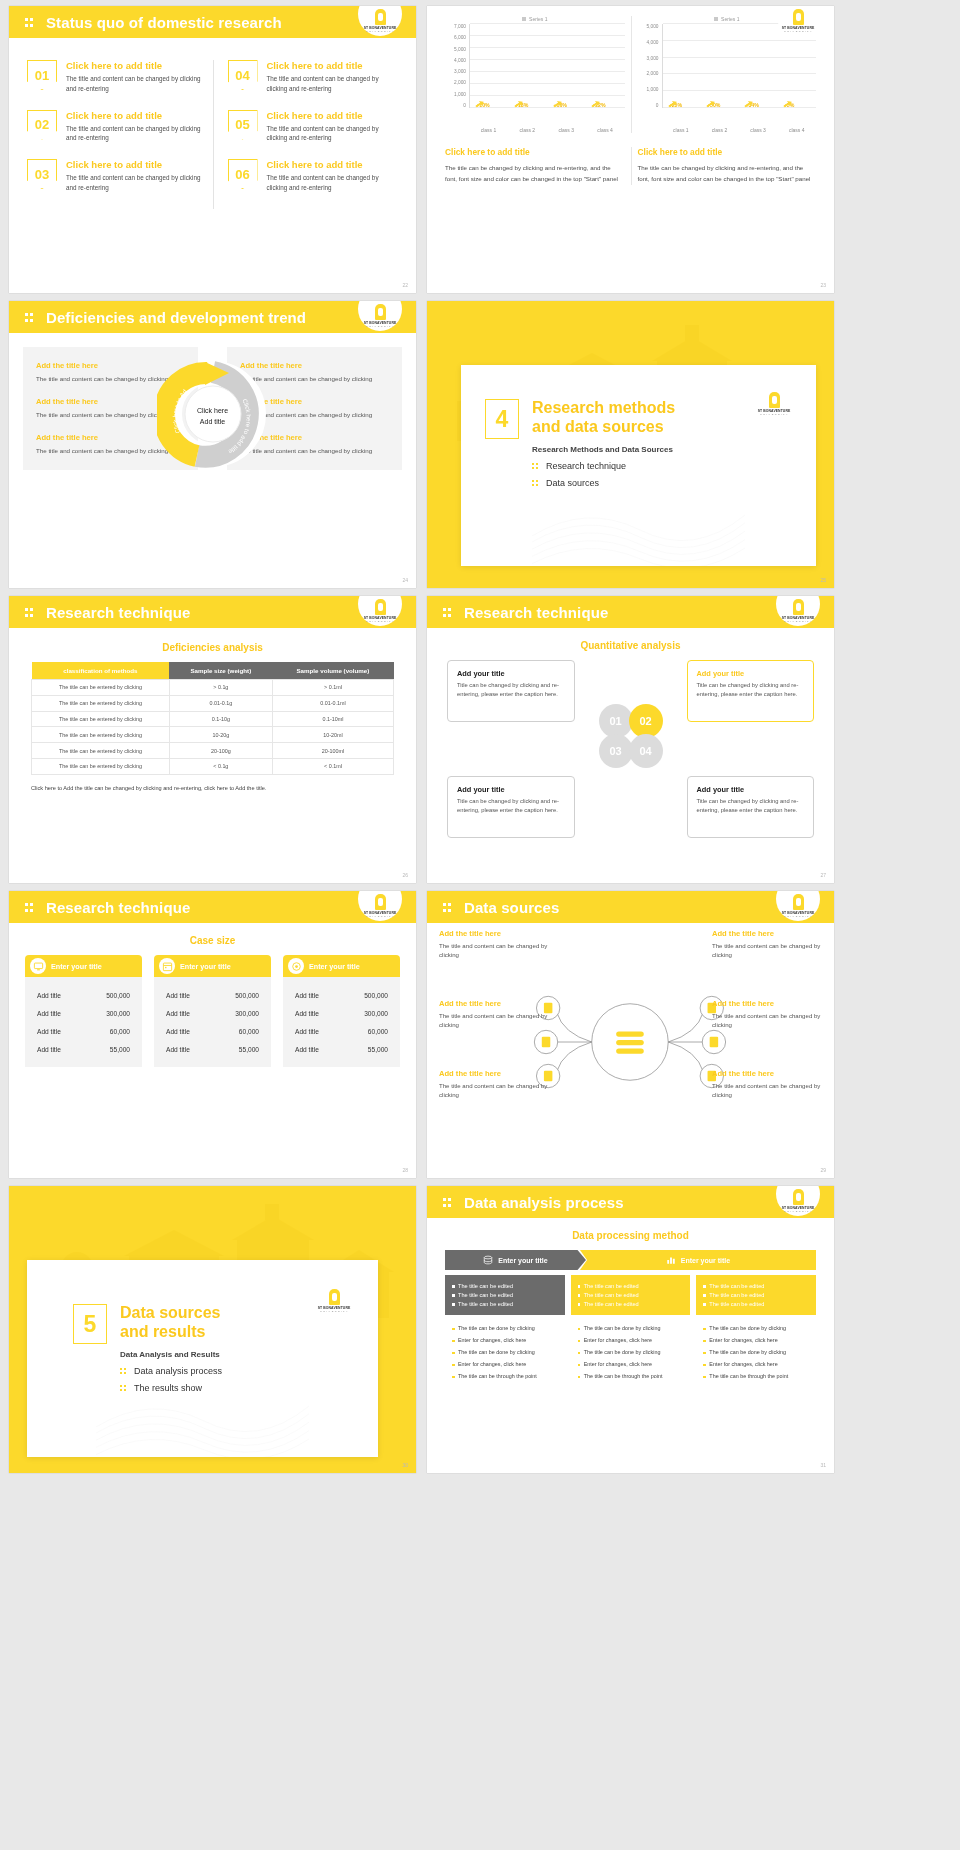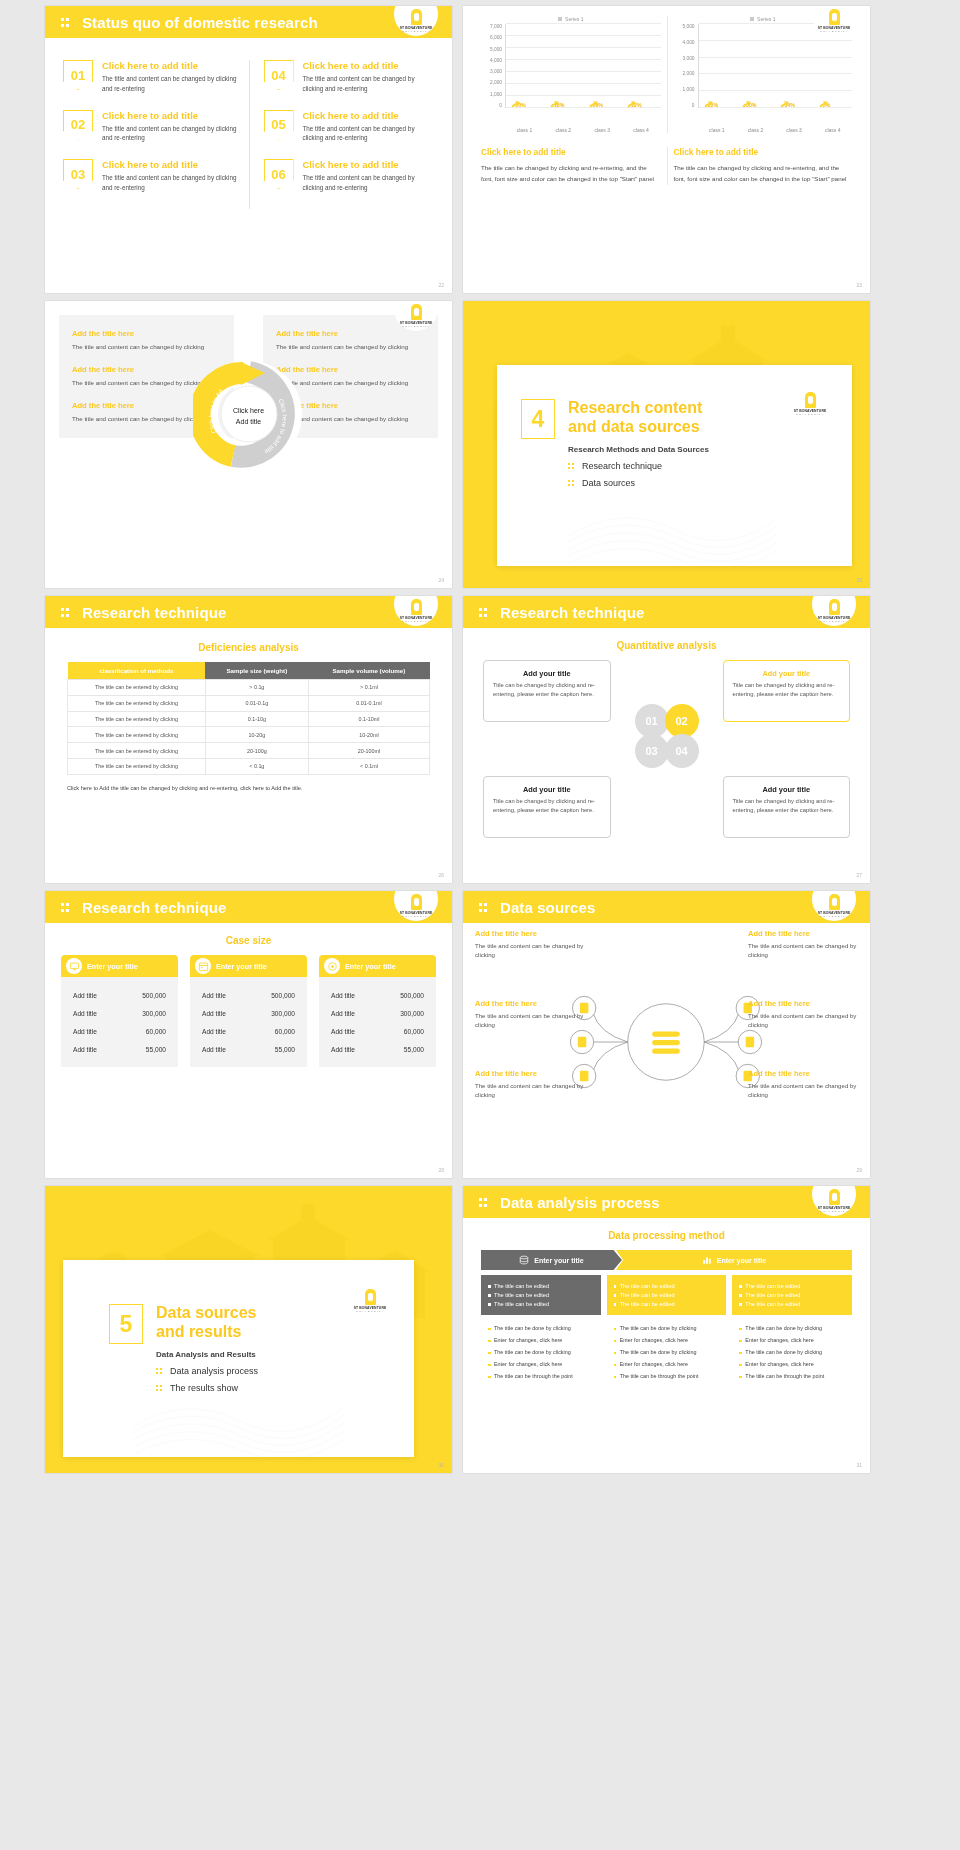--- a/index.html
+++ b/index.html
@@ -8,21 +8,20 @@
     background: #e8e8e8;
     font-family: "Liberation Sans", sans-serif;
     overflow: hidden;
   }
   .grid {
     display: grid;
     grid-template-columns: 407px 407px;
     grid-auto-rows: 287px;
     gap: 8px 11px;
     padding: 6px 84px 6px 9px;
-    margin-left: 36px;
   }
   .slide {
     position: relative;
     background: #fff;
     overflow: hidden;
     box-shadow: 0 0 1px rgba(0,0,0,.25);
   }
   
   .bar {
     height: 32px; background:#FCD92B;
@@ -118,21 +117,21 @@
   th.rest{background:#6b6b6b;}
   td{font-size:5.4px;color:#555;padding:4.4px 4px;text-align:center;border:1px solid #e6e6e6;}
   td.first{text-align:center;}
   .s26-note{font-size:5.6px;color:#444;margin-top:10px;}
 
   
   .s27{padding:12px 20px 0;position:relative;}
   .q-grid{display:grid;grid-template-columns:1fr 1fr;gap:54px 112px;margin-top:6px;}
   .qbox{border:1px solid #cfcfcf;border-radius:4px;padding:8px 9px;min-height:62px;}
   .qbox.hl{border-color:#FCD92B;}
-  .qbox h5{font-size:7.4px;font-weight:bold;color:#222;margin-bottom:3px;text-align:center;}
+  .qbox h5{font-size:7.4px;font-weight:bold;color:#222;margin-bottom:3px;}
   .qbox.hl h5{color:#FBC91F;}
   .qbox p{font-size:5.8px;color:#555;line-height:1.55;}
   .circles{position:absolute;left:50%;top:108px;transform:translate(-50%,-50%);
     display:grid;grid-template-columns:30px 30px;grid-template-rows:30px 30px;}
   .circ{width:34px;height:34px;border-radius:50%;display:flex;align-items:center;justify-content:center;
     font-size:11px;font-weight:bold;color:#fff;background:#dcdcdc;margin:-2px;}
   .circ.on{background:#FCD92B;}
 
   
   .s28{padding:12px 16px 0;}
@@ -388,20 +387,29 @@
       </div>
       <div class="s23-col s23-cap">
         <h3>Click here to add title</h3>
         <p>The title can be changed by clicking and re-entering, and the font, font size and color can be changed in the top "Start" panel</p>
       </div>
     </div>
     <span class="pagenum">23</span>
   </div>
 
   <div class="slide">
+    <div class="bar">
+      <span class="dots">
+          <i></i>
+          <i></i>
+          <i></i>
+          <i></i>
+        </span>
+      <h2>Deficiencies and development trend</h2>
+    </div>
     <div class="logo">
       <span class="mark"></span>
       <span class="l1">ST BONAVENTURE</span>
       <span class="l2">U N I V E R S I T Y</span>
     </div>
     <div class="s24">
       <div class="s24-panel">
         <h4>Add the title here</h4>
         <p>The title and content can be changed by clicking</p>
         <h4>Add the title here</h4>
@@ -464,21 +472,21 @@
             <path d="M0 172 Q90 122 180 164 T355 142"></path>
             <path d="M0 184 Q90 136 180 176 T355 156"></path>
             <path d="M0 196 Q90 150 180 188 T355 170"></path>
           </g>
         </svg>
         <div style="position:relative;padding:34px 24px 0 24px;">
           <div style="display:flex;gap:13px;align-items:flex-start;">
             <div class="sec-num">4</div>
             <div>
               <div class="sec-title">
-                <span>Research content</span><br>
+                <span>Research methods</span><br>
                 <span>and data sources</span>
               </div>
               <div class="sec-sub">Research Methods and Data Sources</div>
               <div class="sec-li">
                 <span class="ddot">
                     <i></i>
                     <i></i>
                     <i></i>
                     <i></i>
                   </span>

